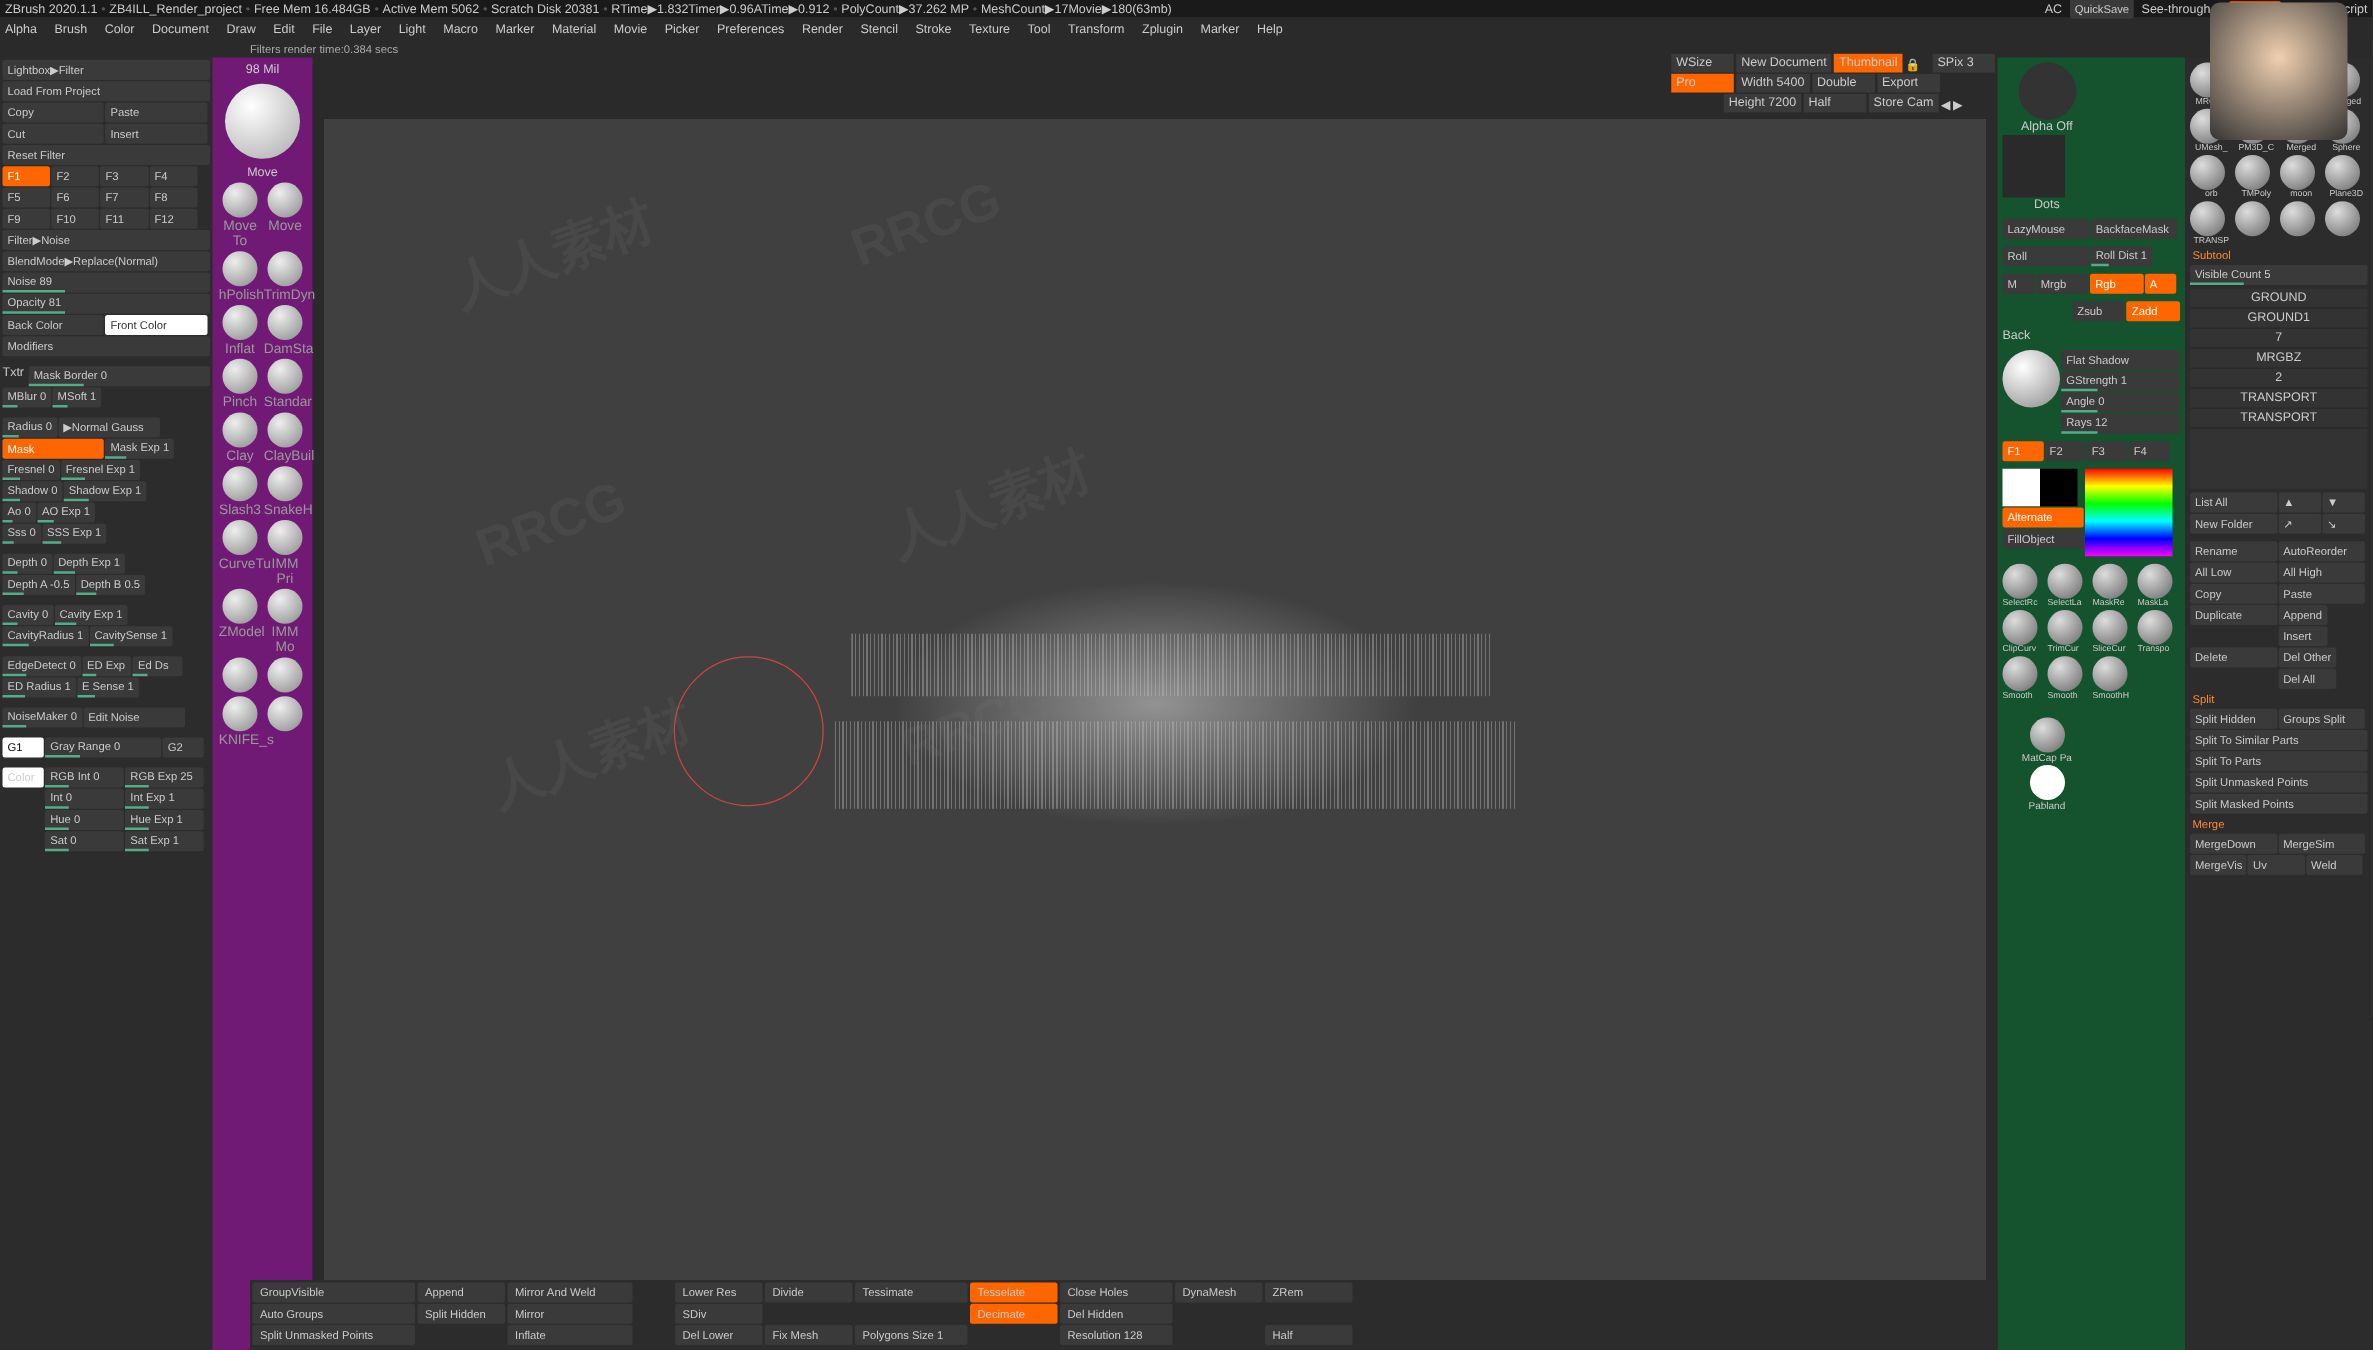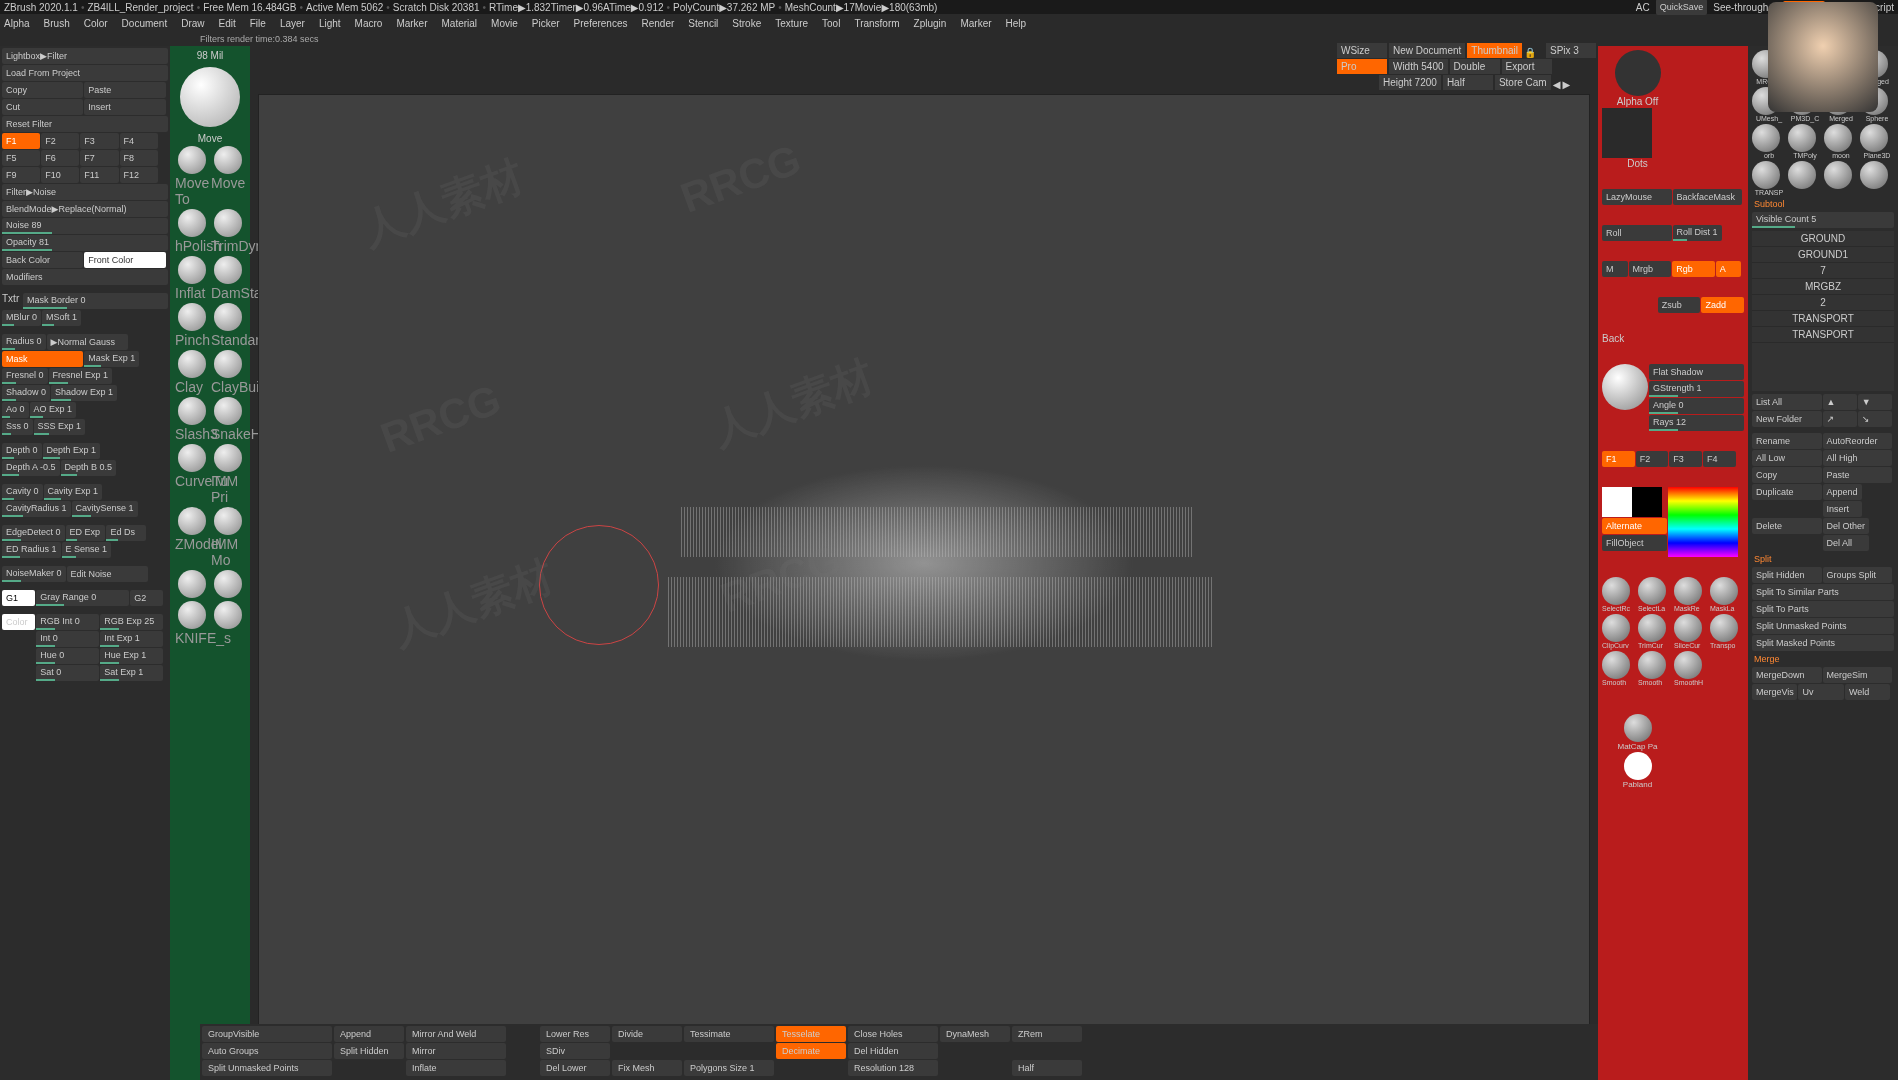--- a/index.html
+++ b/index.html
@@ -12,31 +12,31 @@
 .statusline{height:14px;padding:2px 200px;color:#aaa;font-size:9px}
 .main{display:flex;height:calc(100% - 46px)}
 .col{display:flex;flex-direction:column}
 .lpanel{width:170px;background:#2c2c2c;padding:2px;gap:1px}
 .btn{background:#3a3a3a;padding:2px 4px;border-radius:2px;cursor:pointer;font-size:9px;display:flex;align-items:center;height:16px}
 .btn.orange{background:#ff6600;color:#fff}
 .btn.half{width:49%}
 .row{display:flex;gap:1px;flex-wrap:wrap}
 .slider{position:relative;height:16px;background:#3a3a3a;padding:2px 4px;border-radius:2px;font-size:9px;display:flex;justify-content:space-between}
 .slider::after{content:'';position:absolute;bottom:0;left:0;height:2px;background:#5a8;width:30%}
-.brushcol{width:80px;background:#14532d;padding:4px;display:flex;flex-direction:column;align-items:center;gap:2px}
+.brushcol{width:80px;background:#701a75;padding:4px;display:flex;flex-direction:column;align-items:center;gap:2px}
 .bigbrush{width:60px;height:60px;background:radial-gradient(circle at 35% 30%,#fff,#aaa);border-radius:50%;margin:4px}
 .brushgrid{display:grid;grid-template-columns:1fr 1fr;gap:2px}
-.brushitem{width:34px;text-align:left;font-size:14px;color:#999}
+.brushitem{width:34px;text-align:center;font-size:11px;color:#999}
 .brushball{width:28px;height:28px;background:radial-gradient(circle at 35% 30%,#eee,#888);border-radius:50%;margin:0 auto 1px}
 .toolbar{height:40px;display:flex;align-items:center;gap:2px;padding:2px}
 .tbtn{width:34px;height:34px;background:#3a3a3a;border-radius:3px;display:flex;flex-direction:column;align-items:center;justify-content:center;font-size:8px;color:#aaa;cursor:pointer}
 .tbtn.on{background:#ff6600;color:#fff}
 .canvas{flex:1;background:#404040;position:relative;margin:8px;border:1px solid #222}
 .circle{position:absolute;width:120px;height:120px;border:1px solid #c44;border-radius:50%;left:280px;top:430px}
-.rpanel1{width:150px;background:#b91c1c;padding:4px;gap:20px}
+.rpanel1{width:150px;background:#14532d;padding:4px;gap:6px}
 .rpanel2{width:150px;background:#2c2c2c;padding:4px;gap:1px}
 .sphere{width:46px;height:46px;background:radial-gradient(circle at 35% 30%,#fff,#888);border-radius:50%}
 .dots{width:50px;height:50px;background:#2a2a2a;position:relative}
 .minigrid{display:grid;grid-template-columns:repeat(4,1fr);gap:2px}
 .miniball{width:28px;height:28px;background:radial-gradient(circle at 35% 30%,#ddd,#666);border-radius:50%}
 .colorpick{width:70px;height:70px;background:linear-gradient(to bottom,red,yellow,lime,cyan,blue,magenta)}
 .bottombar{position:absolute;bottom:0;left:200px;right:300px;height:56px;background:#2c2c2c;display:flex;gap:2px;padding:2px;flex-wrap:wrap}
 .bbtn{background:#3a3a3a;padding:3px 6px;font-size:9px;border-radius:2px;cursor:pointer;height:16px;min-width:70px}
 .bbtn.on{background:#ff6600}
 .avatar{position:absolute;right:20px;top:2px;width:110px;height:110px;background:radial-gradient(circle at 50% 40%,#f0d0b0,#333);border-radius:8px;z-index:10}

